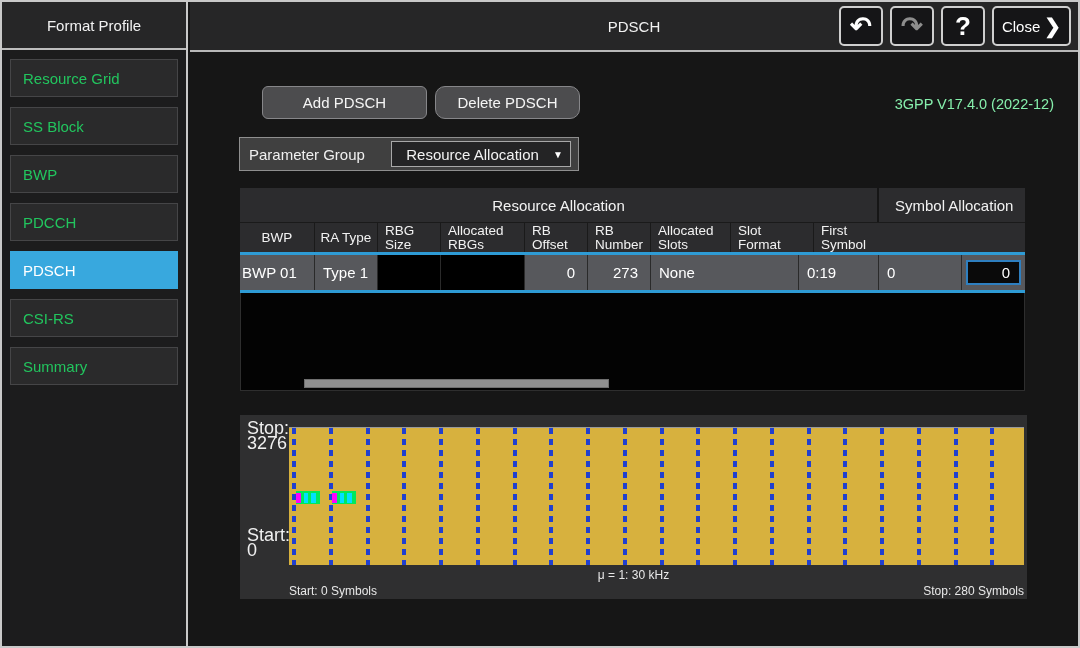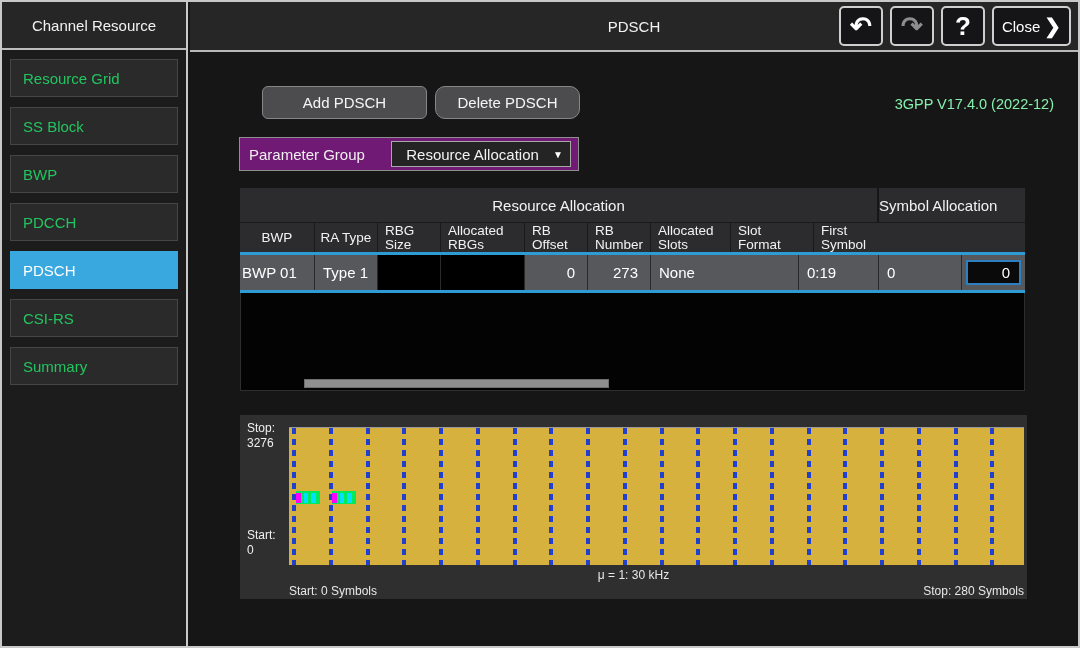--- a/index.html
+++ b/index.html
@@ -61,21 +61,21 @@
   }
   #btn-add    { left:52px;  top:32px; width:165px;margin-left:20px; }
   #btn-delete { left:245px; top:32px; width:145px;border-radius:10px; }
   #btn-clear  { left:441px; top:32px; width:142px; }
   #version-label {
     position:absolute; right:24px; top:42px; font-size:14.5px; color:#86efac;
   }
   
   #param-group {
     position:absolute; left:49px; top:83px; width:340px; height:34px;
-    border:1px solid #8f8f8f; background:#701a75;
+    border:1px solid #8f8f8f; background:#404040;
     display:flex; align-items:center;
   }
   #param-group .pg-label { font-size:15px; color:#f0f0f0; padding-left:9px; }
   #param-dropdown {
     position:absolute; left:151px; top:3px; width:180px; height:26px;
     border:1px solid #a8a8a8; background:#242425;
     display:flex; align-items:center; cursor:pointer;
   }
   #param-dropdown .pd-value { flex:1; text-align:center; font-size:15px; color:#f2f2f2; }
   #param-dropdown .pd-arrow { color:#ffffff; font-size:10px; padding-right:7px; }
@@ -114,21 +114,21 @@
   .tbl-empty-area { position:relative; height:98px; background:#030303; border:1px solid #2e2e2e; border-top:none; }
   .h-scrollbar-thumb {
     position:absolute; left:63px; bottom:2px; width:305px; height:9px;
     background:#8f8f8f; border:1px solid #6f6f6f; cursor:pointer;
   }
   
   #chart-panel {
     position:absolute; left:50px; top:361px; width:787px; height:184px;
     background:#2f2f30;
   }
-  .axis-y-label { position:absolute; left:7px; font-size:12px; line-height:15px; color:#f0f0f0; }
+  .axis-y-label { position:absolute; left:7px; font-size:18px; line-height:15px; color:#f0f0f0; }
   #y-stop { top:6px; }
   #y-start { top:113px; }
   #plot-area {
     position:absolute; left:49px; top:12px; width:735px; height:138px;
     background:#d7b13e; border-top:1px solid #9a9a9a; overflow:hidden;
   }
   .slot-line {
     position:absolute; top:0; bottom:0; width:4px;
     background:repeating-linear-gradient(to bottom, #2140cf 0px, #2140cf 6px, transparent 6px, transparent 11px);
   }
@@ -140,21 +140,21 @@
   }
   #x-start-label { position:absolute; left:49px; top:169px; font-size:12px; color:#e8e8e8; }
   #x-stop-label  { position:absolute; right:3px; top:169px; font-size:12px; color:#e8e8e8; }
 </style>
 </head>
 <body>
 
 <div id="window">
 
   <div id="sidebar">
-    <div class="sidebar-header">Channel Resource</div>
+    <div class="sidebar-header">Format Profile</div>
     <div class="sidebar-items">
       <div class="sidebar-item">
         <span>Resource Grid</span>
       </div>
       <div class="sidebar-item">
         <span>SS Block</span>
       </div>
       <div class="sidebar-item">
         <span>BWP</span>
       </div>
@@ -202,21 +202,21 @@
       <span class="pg-label">Parameter Group</span>
       <div id="param-dropdown">
         <span class="pd-value">Resource Allocation</span>
         <span class="pd-arrow">▼</span>
       </div>
     </div>
 
     <div id="alloc-table">
       <div class="tbl-group-row">
         <div class="tbl-group-cell" style="width:639px">Resource Allocation</div>
-        <div class="tbl-group-cell" style="width:146px; border-right:none; justify-content:flex-start; padding-left:0;">Symbol Allocation</div>
+        <div class="tbl-group-cell" style="width:146px; border-right:none; justify-content:flex-start; padding-left:16px;">Symbol Allocation</div>
       </div>
       <div class="tbl-head-row">
         <div class="tbl-head-cell center" style="width:75px">BWP</div>
         <div class="tbl-head-cell center" style="width:63px">RA Type</div>
         <div class="tbl-head-cell" style="width:63px">RBG
 Size</div>
         <div class="tbl-head-cell" style="width:84px">Allocated
 RBGs</div>
         <div class="tbl-head-cell" style="width:63px">RB
 Offset</div>

